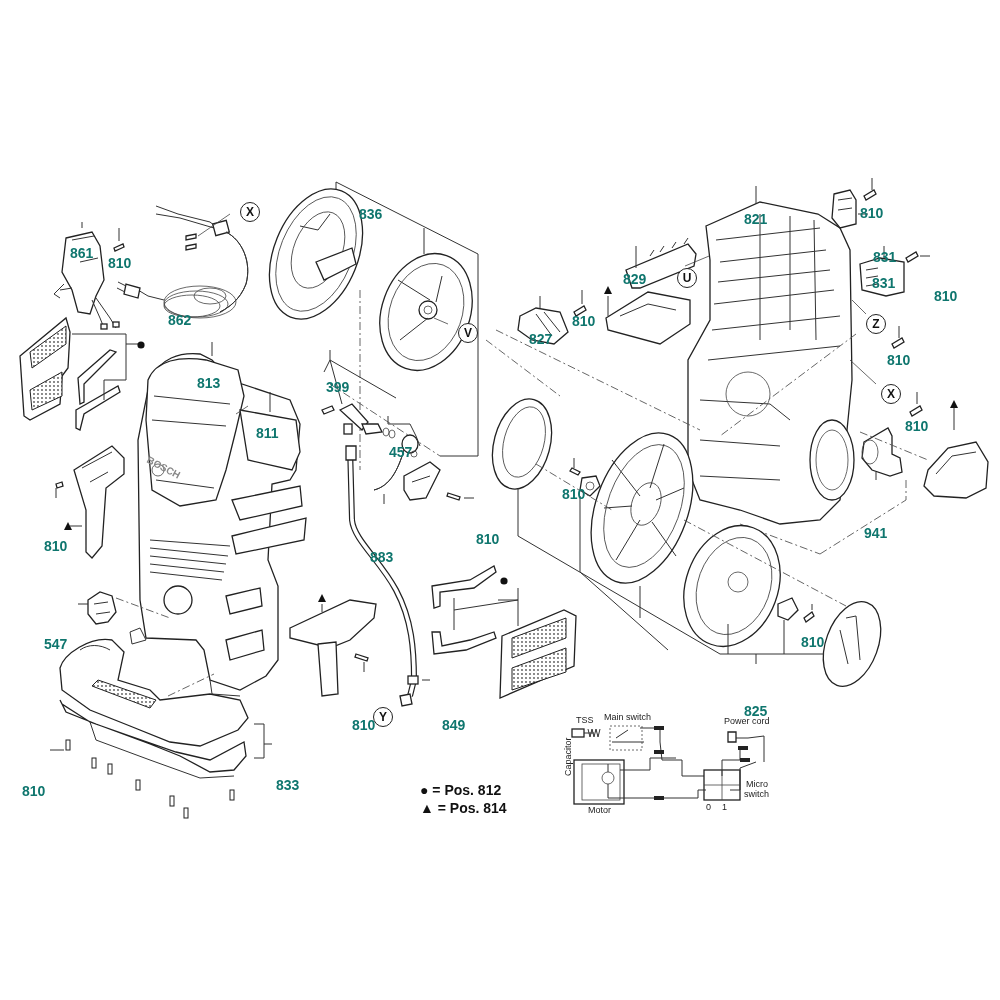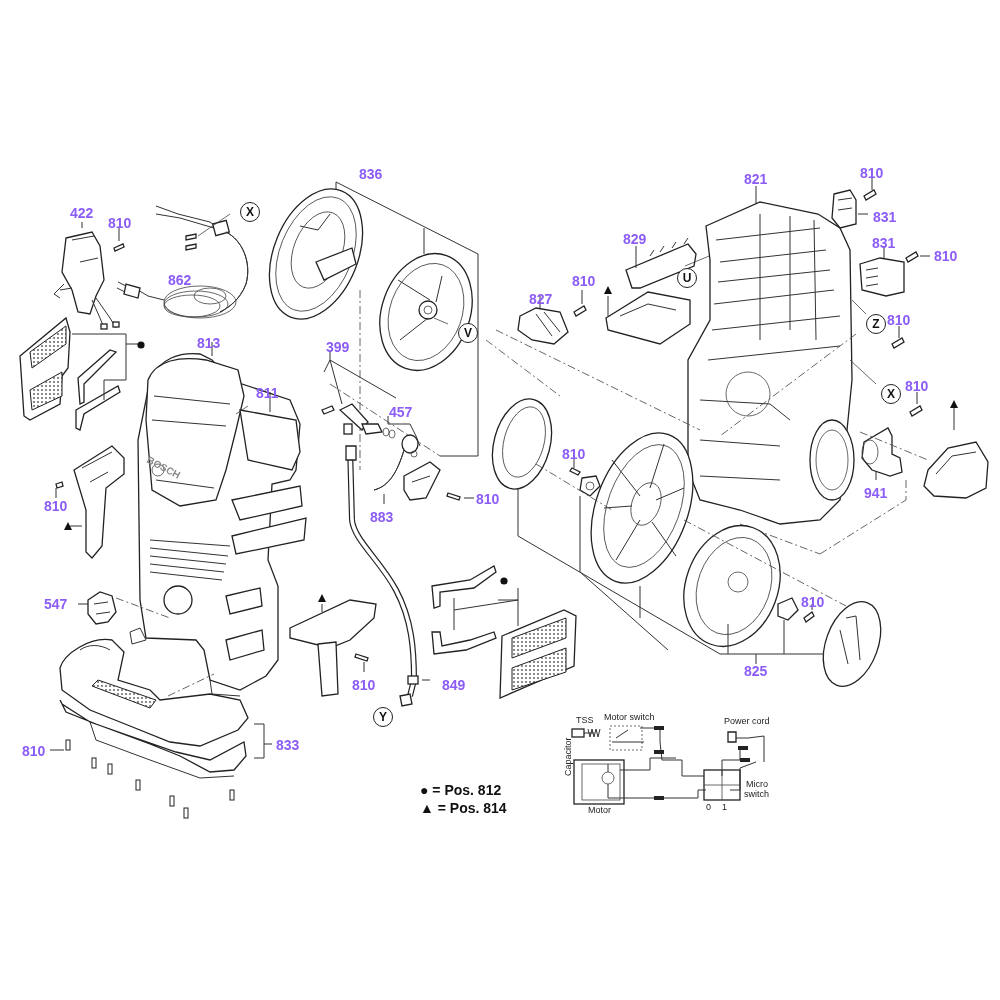--- a/index.html
+++ b/index.html
@@ -1,18 +1,18 @@
 <!DOCTYPE html>
 <html><head>
 <meta charset="utf-8">
 <style>
   html,body{margin:0;padding:0;background:#fff;}
   body{width:1000px;height:1000px;position:relative;overflow:hidden;font-family:"Liberation Sans",sans-serif;}
   #canvas{position:absolute;left:0;top:0;width:1000px;height:1000px;}
-  .lbl{position:absolute;font-family:"Liberation Sans",sans-serif;font-weight:bold;font-size:14px;color:#8b5cf6;white-space:nowrap;line-height:1;}
+  .lbl{position:absolute;font-family:"Liberation Sans",sans-serif;font-weight:bold;font-size:14px;color:#0f766e;white-space:nowrap;line-height:1;margin-top:40px;}
   .circ{position:absolute;width:20px;height:20px;border:1.2px solid #222;border-radius:50%;font-family:"Liberation Sans",sans-serif;font-weight:bold;font-size:12px;color:#111;display:flex;align-items:center;justify-content:center;background:#fff;box-sizing:border-box;}
   .sm{position:absolute;font-family:"Liberation Sans",sans-serif;font-size:9px;color:#222;white-space:nowrap;line-height:1;}
   .legend{position:absolute;font-family:"Liberation Sans",sans-serif;font-weight:bold;font-size:14px;color:#111;white-space:nowrap;}
   svg .p{fill:#fff;stroke:#222;stroke-width:1.3;}
   svg .ln{fill:none;stroke:#333;stroke-width:1;}
   svg .dash{fill:none;stroke:#555;stroke-width:0.9;stroke-dasharray:8 3 2 3;}
   svg .thin{fill:none;stroke:#444;stroke-width:0.8;}
   svg .hatch{fill:url(#hatch);stroke:#222;stroke-width:1;}
 </style>
 </head>
@@ -335,21 +335,21 @@
     <path class="ln" d="M730,738 L748,738 L764,736 L764,762"></path>
     <path class="p" d="M728,732 L736,732 L736,742 L728,742 Z"></path>
     <rect x="740" y="758" width="10" height="4" fill="#222"></rect>
     <rect x="738" y="746" width="10" height="4" fill="#222"></rect>
   </g>
 
   <line class="thin" x1="236" y1="414" x2="248" y2="406"></line>
 </svg>
 
 
-<div class="lbl" style="left:70px;top:206px">422</div>
+<div class="lbl" style="left:70px;top:206px">861</div>
 <div class="lbl" style="left:108px;top:216px">810</div>
 <div class="lbl" style="left:168px;top:273px">862</div>
 <div class="lbl" style="left:197px;top:336px">813</div>
 <div class="lbl" style="left:256px;top:386px">811</div>
 <div class="lbl" style="left:44px;top:499px">810</div>
 <div class="lbl" style="left:44px;top:597px">547</div>
 <div class="lbl" style="left:22px;top:744px">810</div>
 <div class="lbl" style="left:276px;top:738px">833</div>
 <div class="lbl" style="left:359px;top:167px">836</div>
 <div class="lbl" style="left:326px;top:340px">399</div>
@@ -380,21 +380,21 @@
 <div class="circ" style="left:866px;top:314px">Z</div>
 <div class="circ" style="left:881px;top:384px">X</div>
 <div class="circ" style="left:373px;top:707px">Y</div>
 
 
 <div class="legend" style="left:420px;top:782px">● = Pos. 812</div>
 <div class="legend" style="left:420px;top:800px">▲ = Pos. 814</div>
 
 
 <div class="sm" style="left:576px;top:716px">TSS</div>
-<div class="sm" style="left:604px;top:713px">Motor switch</div>
+<div class="sm" style="left:604px;top:713px">Main switch</div>
 <div class="sm" style="left:724px;top:717px">Power cord</div>
 <div class="sm" style="left:564px;top:776px;transform:rotate(-90deg);transform-origin:left top">Capacitor</div>
 <div class="sm" style="left:588px;top:806px">Motor</div>
 <div class="sm" style="left:746px;top:780px">Micro</div>
 <div class="sm" style="left:744px;top:790px">switch</div>
 <div class="sm" style="left:706px;top:803px">0</div>
 <div class="sm" style="left:722px;top:803px">1</div>
 </div>
 
 </body></html>

